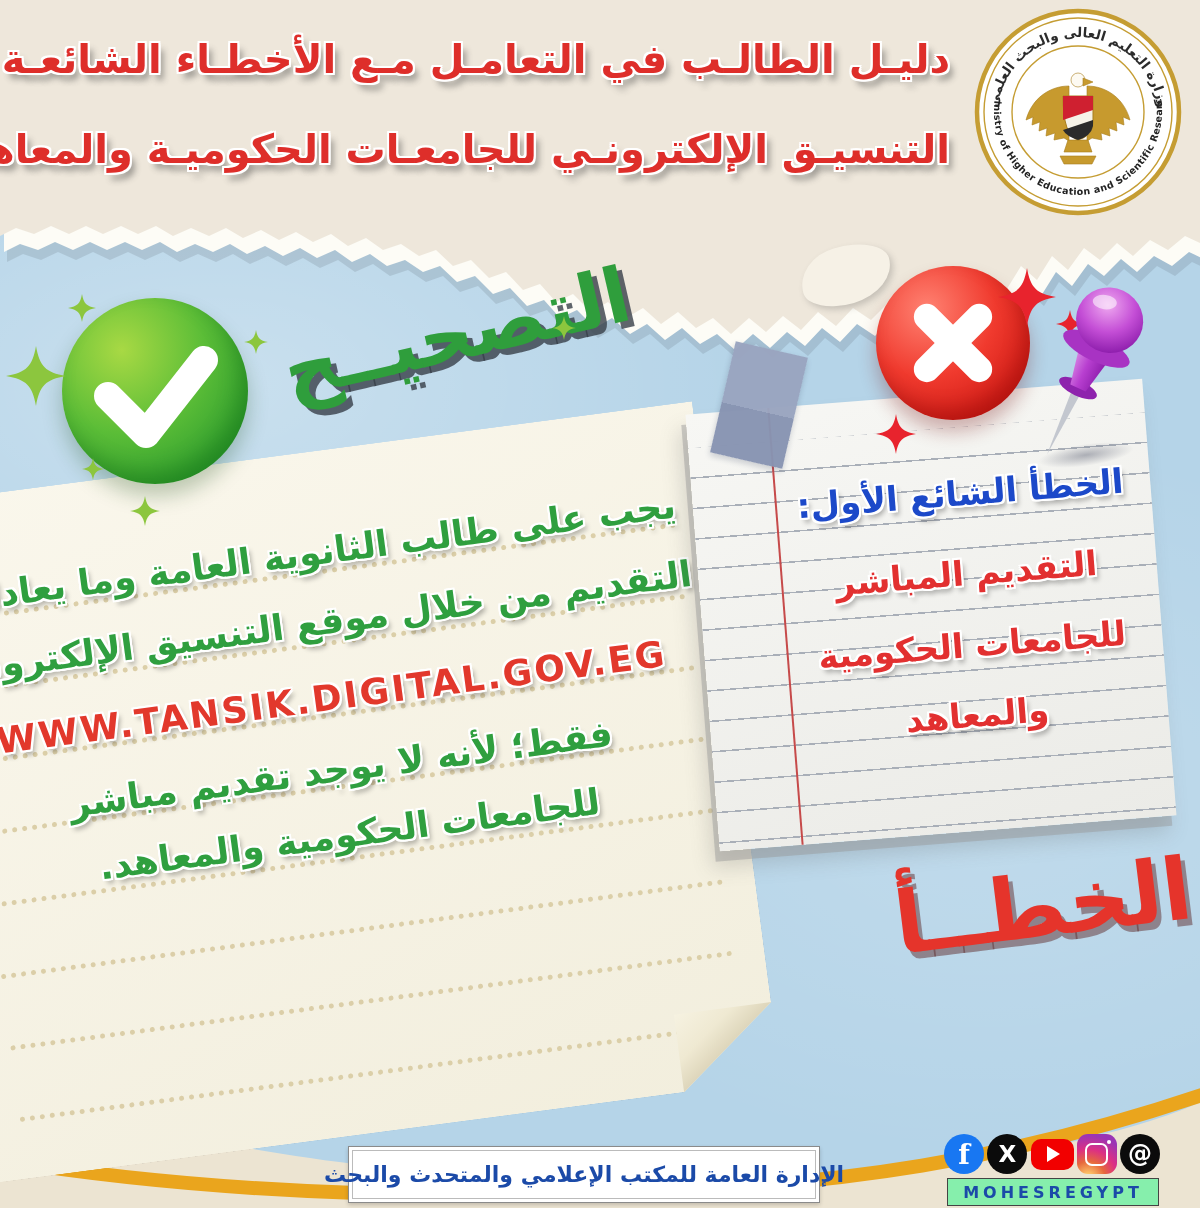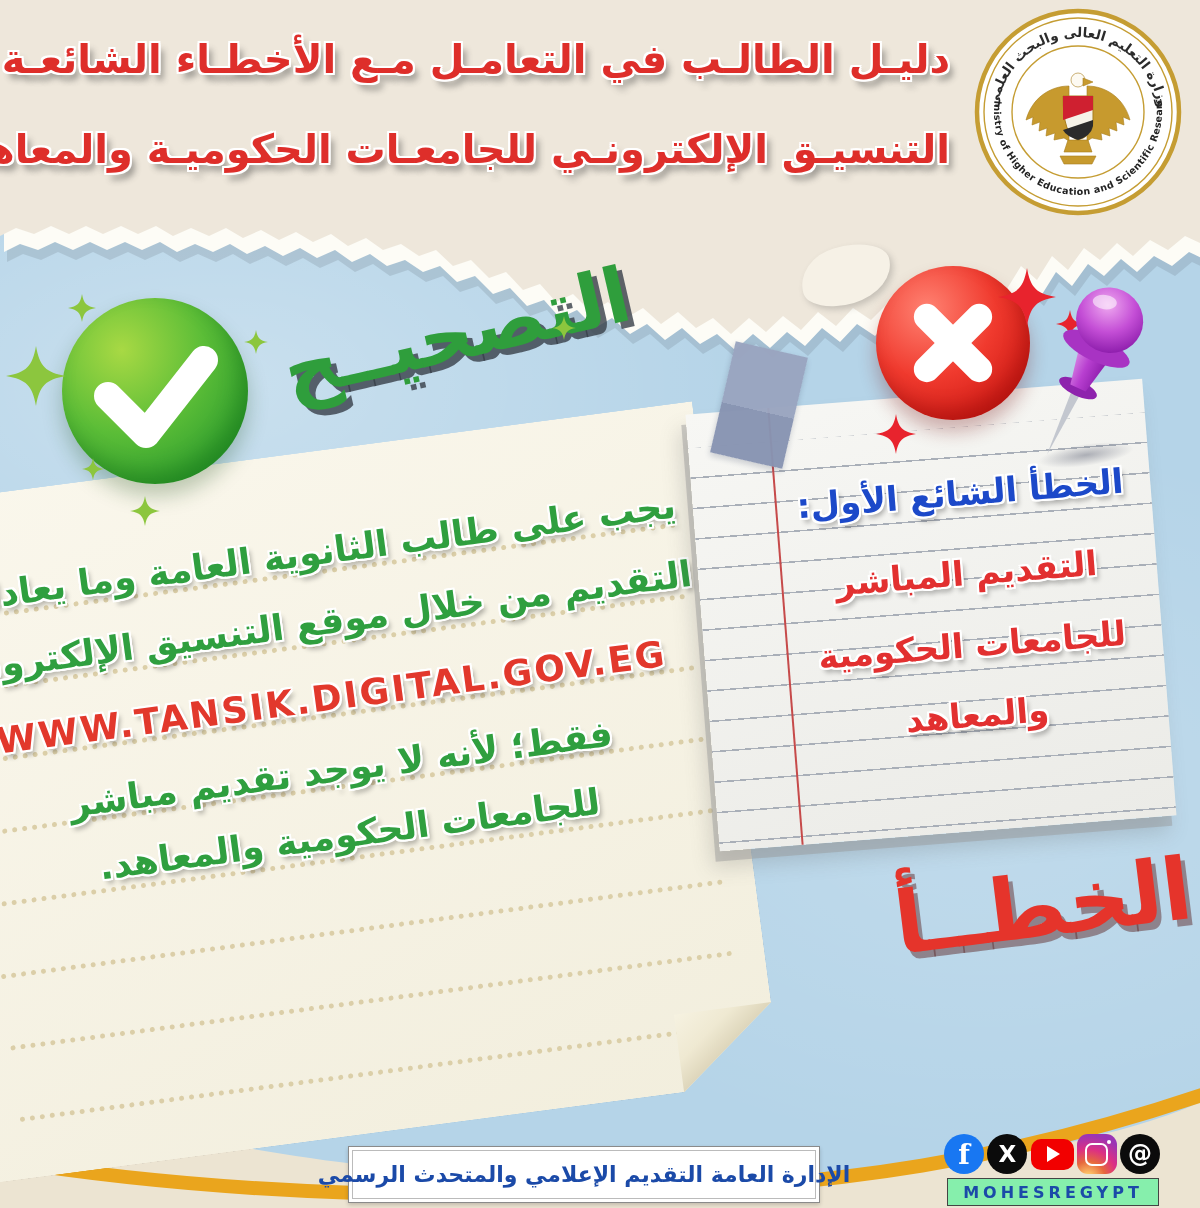--- a/index.html
+++ b/index.html
@@ -288,21 +288,21 @@
     </defs>
     <polygon points="46,96 50,155 54,96" fill="#c3c7cf"></polygon>
     <ellipse cx="50" cy="94" rx="17" ry="6.5" fill="#8e23ad"></ellipse>
     <path d="M36 60 L64 60 L57 94 L43 94 Z" fill="url(#pinBody)"></path>
     <ellipse cx="50" cy="58" rx="30" ry="10.5" fill="#a833c3"></ellipse>
     <ellipse cx="50" cy="32" rx="28" ry="27" fill="url(#pinGrad)"></ellipse>
     <ellipse cx="40" cy="20" rx="10" ry="6" fill="rgba(255,255,255,.55)" transform="rotate(-18 40 20)"></ellipse>
   </svg>
 
   <div class="office-box">
-    <span>الإدارة العامة التقديم الإعلامي والمتحدث الرسمي</span>
+    <span>الإدارة العامة للمكتب الإعلامي والمتحدث والبحث</span>
   </div>
 
   <div class="social-row">
     <div class="sicon fb">f</div>
     <div class="sicon xx">X</div>
     <div class="sicon yt">
       <div class="yt-play"></div>
     </div>
     <div class="sicon ig">
       <div class="ig-lens"></div>

